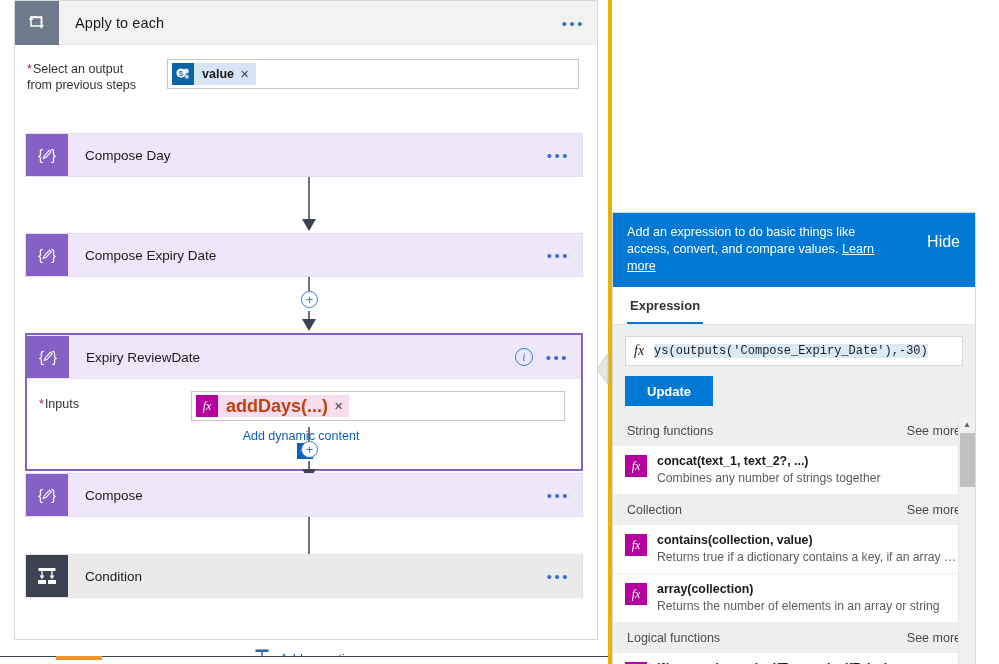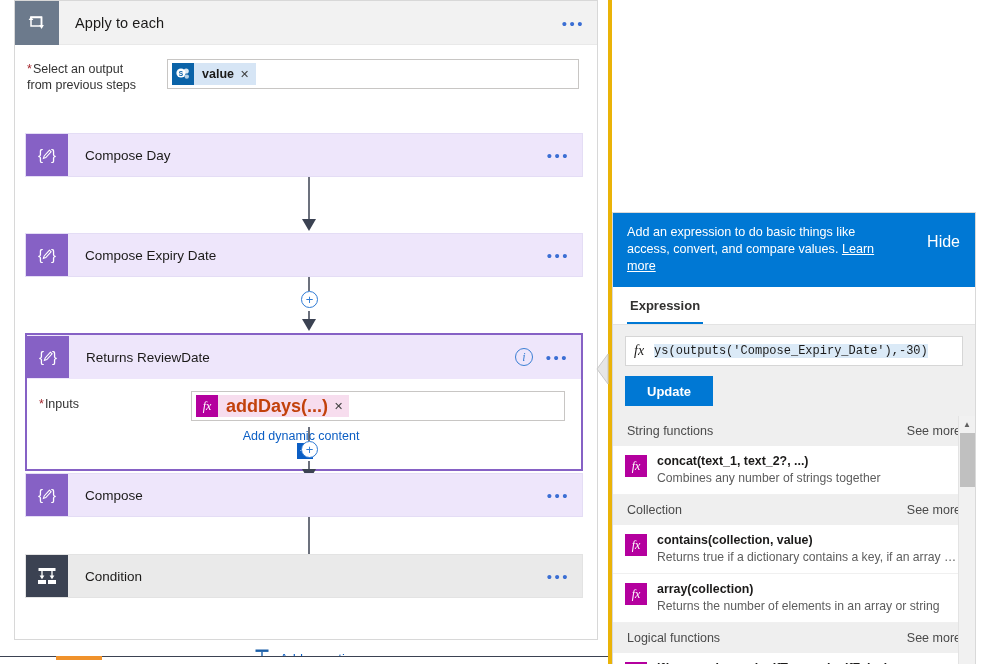--- a/index.html
+++ b/index.html
@@ -324,21 +324,21 @@
 
           <div class="action selected" style="top:288px;">
             <div class="action-head">
               <span class="act-icon">
                 <svg width="24" height="20" viewBox="0 0 24 20">
                   <text x="3" y="15" font-size="15" font-family="Liberation Sans, sans-serif" fill="#ffffff">{</text>
                   <text x="16" y="15" font-size="15" font-family="Liberation Sans, sans-serif" fill="#ffffff">}</text>
                   <path d="M14.5 5.2 L9.2 11 L8.4 13.4 L10.8 12.6 L16.1 6.8 Z" fill="none" stroke="#ffffff" stroke-width="1.1"></path>
                 </svg>
               </span>
-              <span class="act-title">Returns ReviewDate</span>
+              <span class="act-title">Expiry ReviewDate</span>
               <span class="info-icon">i</span>
               <span class="ellipsis">•••</span>
             </div>
             <div class="action-body">
               <div class="inp-row">
                 <div class="inp-label">
                   <span class="req">*</span><span>Inputs</span>
                 </div>
                 <div class="inp-field">
                   <span class="fx-token">

